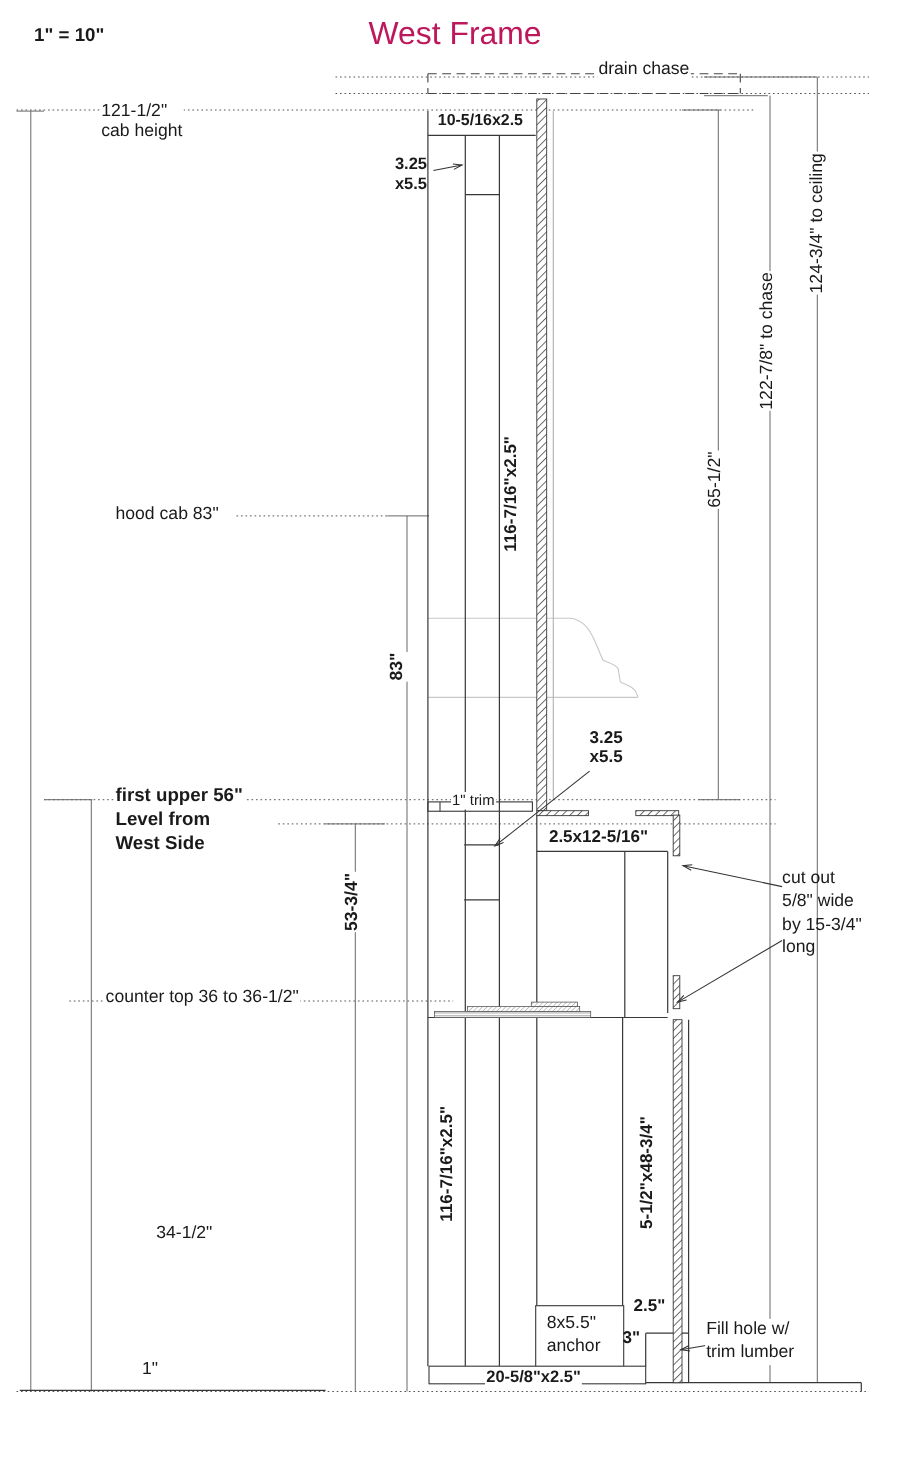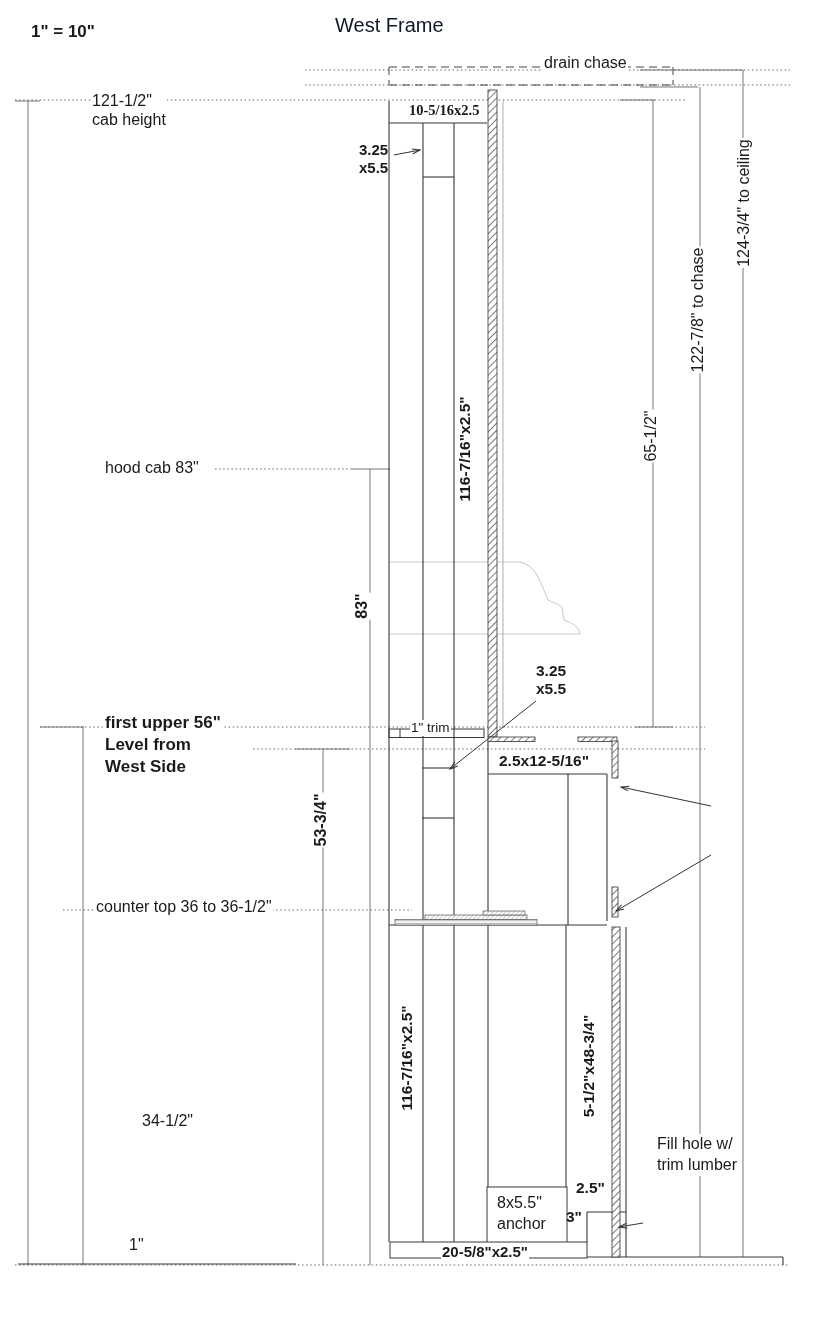--- a/index.html
+++ b/index.html
@@ -7,21 +7,21 @@
     position:relative;width:816px;height:1344px;background:#ffffff;overflow:hidden;
     font-family:"Liberation Sans", sans-serif;color:#1a1a1a;
   }
   .canvas svg{position:absolute;left:0;top:0;}
   .lbl{
     position:absolute;background:#ffffff;line-height:1.18;font-size:16px;
     white-space:pre-line;z-index:2;padding:0 1px;
   }
   .b{font-weight:bold;}
   .rot{transform:translate(-50%,-50%) rotate(-90deg);transform-origin:center;white-space:nowrap;}
-  .title{font-size:20px;color:#0f172a;background:transparent;}
+  .title{font-size:29px;color:#be185d;background:transparent;}
   .scale{font-size:17px;}
   .s14{font-size:14.5px;}
   .s15{font-size:15px;}
   .s155{font-size:15.5px;}
   .s135{font-size:13.5px;background:#fff;}
   .lh13{line-height:1.3;}
 </style>
 </head>
 <body>
 
@@ -146,40 +146,44 @@
   </svg>
 
   <div class="lbl b scale" style="left:30px;top:22px;background:transparent;">1" = 10"</div>
   <div class="lbl title" style="left:334px;top:14px;">West Frame</div>
   <div class="lbl" style="left:543px;top:54px;text-align:center;">drain chase</div>
   <div class="lbl" style="left:91px;top:92px;">121-1/2"
 cab height</div>
   <div class="lbl rot" style="left:744px;top:203px;">124-3/4" to ceiling</div>
   <div class="lbl rot" style="left:698px;top:310px;">122-7/8" to chase</div>
   <div class="lbl rot" style="left:651px;top:436px;">65-1/2"</div>
-  <div class="lbl b s14" style="left:408px;top:102px;font-family:Liberation Serif, serif;">10-5/16x2.5</div>
+  <div class="lbl b s14" style="left:397px;top:102px;">10-5/16x2.5</div>
   <div class="lbl b s15" style="left:358px;top:141px;background:transparent;">3.25
 x5.5</div>
   <div class="lbl b s155 rot" style="left:465px;top:449px;">116-7/16"x2.5"</div>
   <div class="lbl" style="left:104px;top:459px;">hood cab 83"</div>
   <div class="lbl b rot" style="left:362px;top:606px;">83"</div>
   <div class="lbl b s155" style="left:535px;top:662px;background:transparent;">3.25
 x5.5</div>
   <div class="lbl s135" style="left:410px;top:720px;">1" trim</div>
   <div class="lbl b lh13" style="left:104px;top:712px;font-size:17px;">first upper 56"
 Level from
 West Side</div>
   <div class="lbl b rot" style="left:321px;top:820px;">53-3/4"</div>
   <div class="lbl b s155" style="left:498px;top:752px;">2.5x12-5/16"</div>
+  <div class="lbl lh13" style="left:710px;top:789px;background:transparent;">cut out
+5/8" wide
+by 15-3/4"
+long</div>
   <div class="lbl" style="left:95px;top:898px;">counter top 36 to 36-1/2"</div>
   <div class="lbl b s155 rot" style="left:407px;top:1058px;">116-7/16"x2.5"</div>
   <div class="lbl b s155 rot" style="left:589px;top:1066px;">5-1/2"x48-3/4"</div>
   <div class="lbl" style="left:141px;top:1112px;background:transparent;">34-1/2"</div>
   <div class="lbl lh13" style="left:496px;top:1193px;background:transparent;">8x5.5"
 anchor</div>
   <div class="lbl b s155" style="left:575px;top:1179px;background:transparent;">2.5"</div>
   <div class="lbl b s155" style="left:565px;top:1208px;background:transparent;">3"</div>
-  <div class="lbl lh13" style="left:641px;top:1134px;margin-left:15px;">Fill hole w/
+  <div class="lbl lh13" style="left:641px;top:1199px;">Fill hole w/
 trim lumber</div>
   <div class="lbl" style="left:128px;top:1236px;background:transparent;">1"</div>
   <div class="lbl b s15" style="left:441px;top:1243px;">20-5/8"x2.5"</div>
 
 </div>
 
 </body></html>

